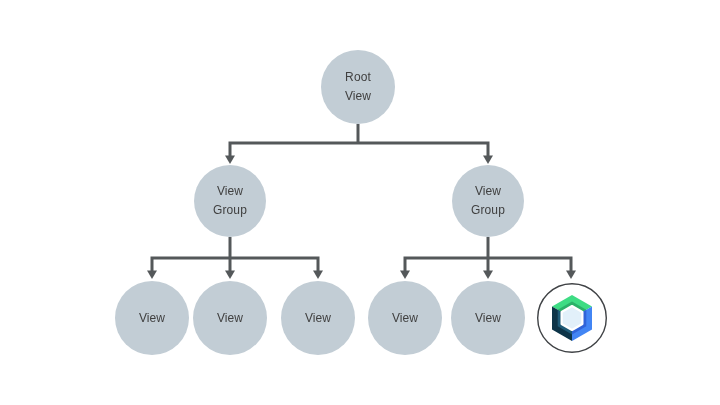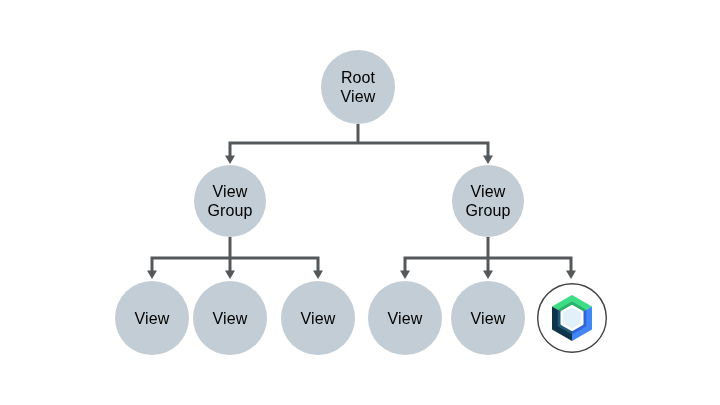--- a/index.html
+++ b/index.html
@@ -19,23 +19,23 @@
   .node {
     position: absolute;
     border-radius: 50%;
     background: #c2cdd5;
     display: flex;
     align-items: center;
     justify-content: center;
     text-align: center;
   }
   .node .label {
-    font-size: 16px;
+    font-size: 12px;
     line-height: 19px;
-    color: #000000;
+    color: #404040;
     white-space: pre-line;
     letter-spacing: 0.1px;
   }
   .node-root        { left: 321px; top: 50px;  width: 74px; height: 74px; }
   .node-group-left  { left: 194px; top: 165px; width: 72px; height: 72px; }
   .node-group-right { left: 452px; top: 165px; width: 72px; height: 72px; }
   .node-view-1      { left: 115px; top: 281px; width: 74px; height: 74px; }
   .node-view-2      { left: 193px; top: 281px; width: 74px; height: 74px; }
   .node-view-3      { left: 281px; top: 281px; width: 74px; height: 74px; }
   .node-view-4      { left: 368px; top: 281px; width: 74px; height: 74px; }

